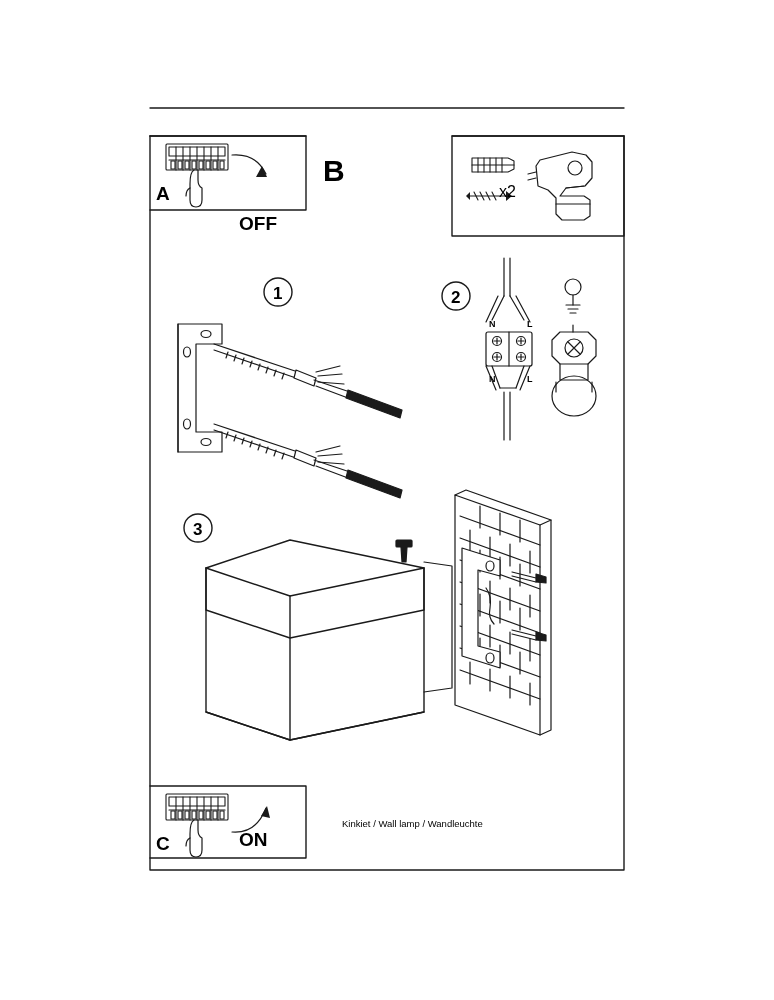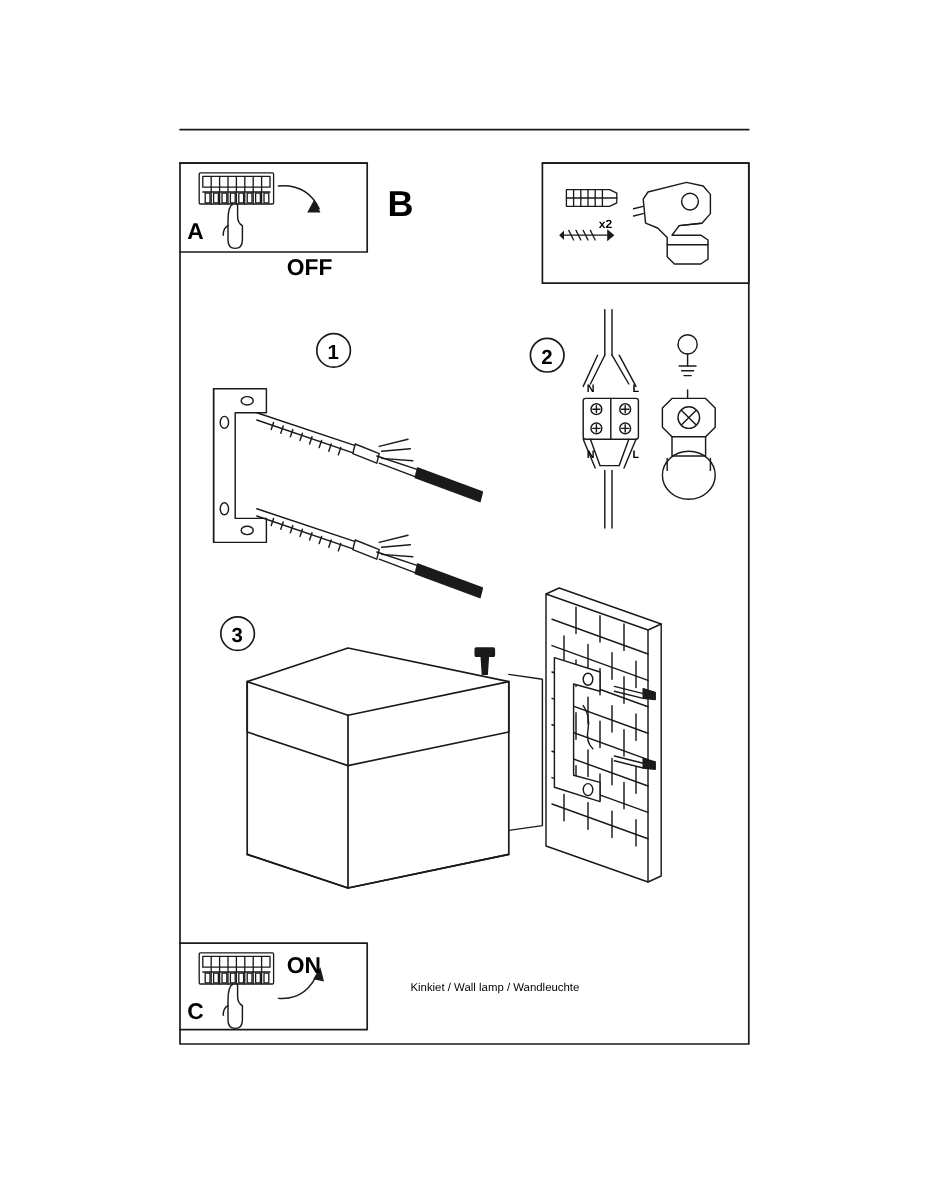--- a/index.html
+++ b/index.html
@@ -31,21 +31,21 @@
     position: absolute;
     font-family: "Liberation Sans", sans-serif;
     white-space: pre;
     line-height: 1.25;
   }
   .lbl-A { font-size: 19px; font-weight: 700; }
   .lbl-B { font-size: 30px; font-weight: 700; }
   .lbl-C { font-size: 19px; font-weight: 700; }
   .lbl-off { font-size: 19px; font-weight: 700; margin-top: 32px; }
   .lbl-on  { font-size: 19px; font-weight: 700; }
-  .lbl-x2  { font-size: 10px; font-weight: 700; }
+  .lbl-x2  { font-size: 16px; font-weight: 400; }
   .lbl-num { font-size: 17px; font-weight: 700; }
   .lbl-term { font-size: 9px; font-weight: 700; }
   .lbl-foot { font-size: 9.5px; font-weight: 400; }
 </style>
 </head>
 <body>
 
 <div class="sheet">
 
   <svg class="diagram" viewBox="0 0 774 1000">
@@ -276,21 +276,21 @@
   <div class="lbl lbl-A" style="left:156px; top:182px;">A</div>
 
   <div class="lbl lbl-off" style="left:239px; top:180px;">OFF</div>
 
   <div class="lbl lbl-B" style="left:323px; top:152px;">B</div>
 
   <div class="lbl lbl-x2" style="left:499px; top:182px;">x2</div>
 
   <div class="lbl lbl-C" style="left:156px; top:832px;">C</div>
 
-  <div class="lbl lbl-on" style="left:239px; top:794px;text-align:right;">ON</div>
+  <div class="lbl lbl-on" style="left:239px; top:828px;text-align:right;">ON</div>
 
   <div class="lbl lbl-num" style="left:273px; top:283px;">1</div>
 
   <div class="lbl lbl-num" style="left:451px; top:287px;">2</div>
 
   <div class="lbl lbl-num" style="left:193px; top:519px;">3</div>
 
   <div class="lbl lbl-term" style="left:489px; top:319px;">N</div>
 
   <div class="lbl lbl-term" style="left:527px; top:319px;">L</div>

